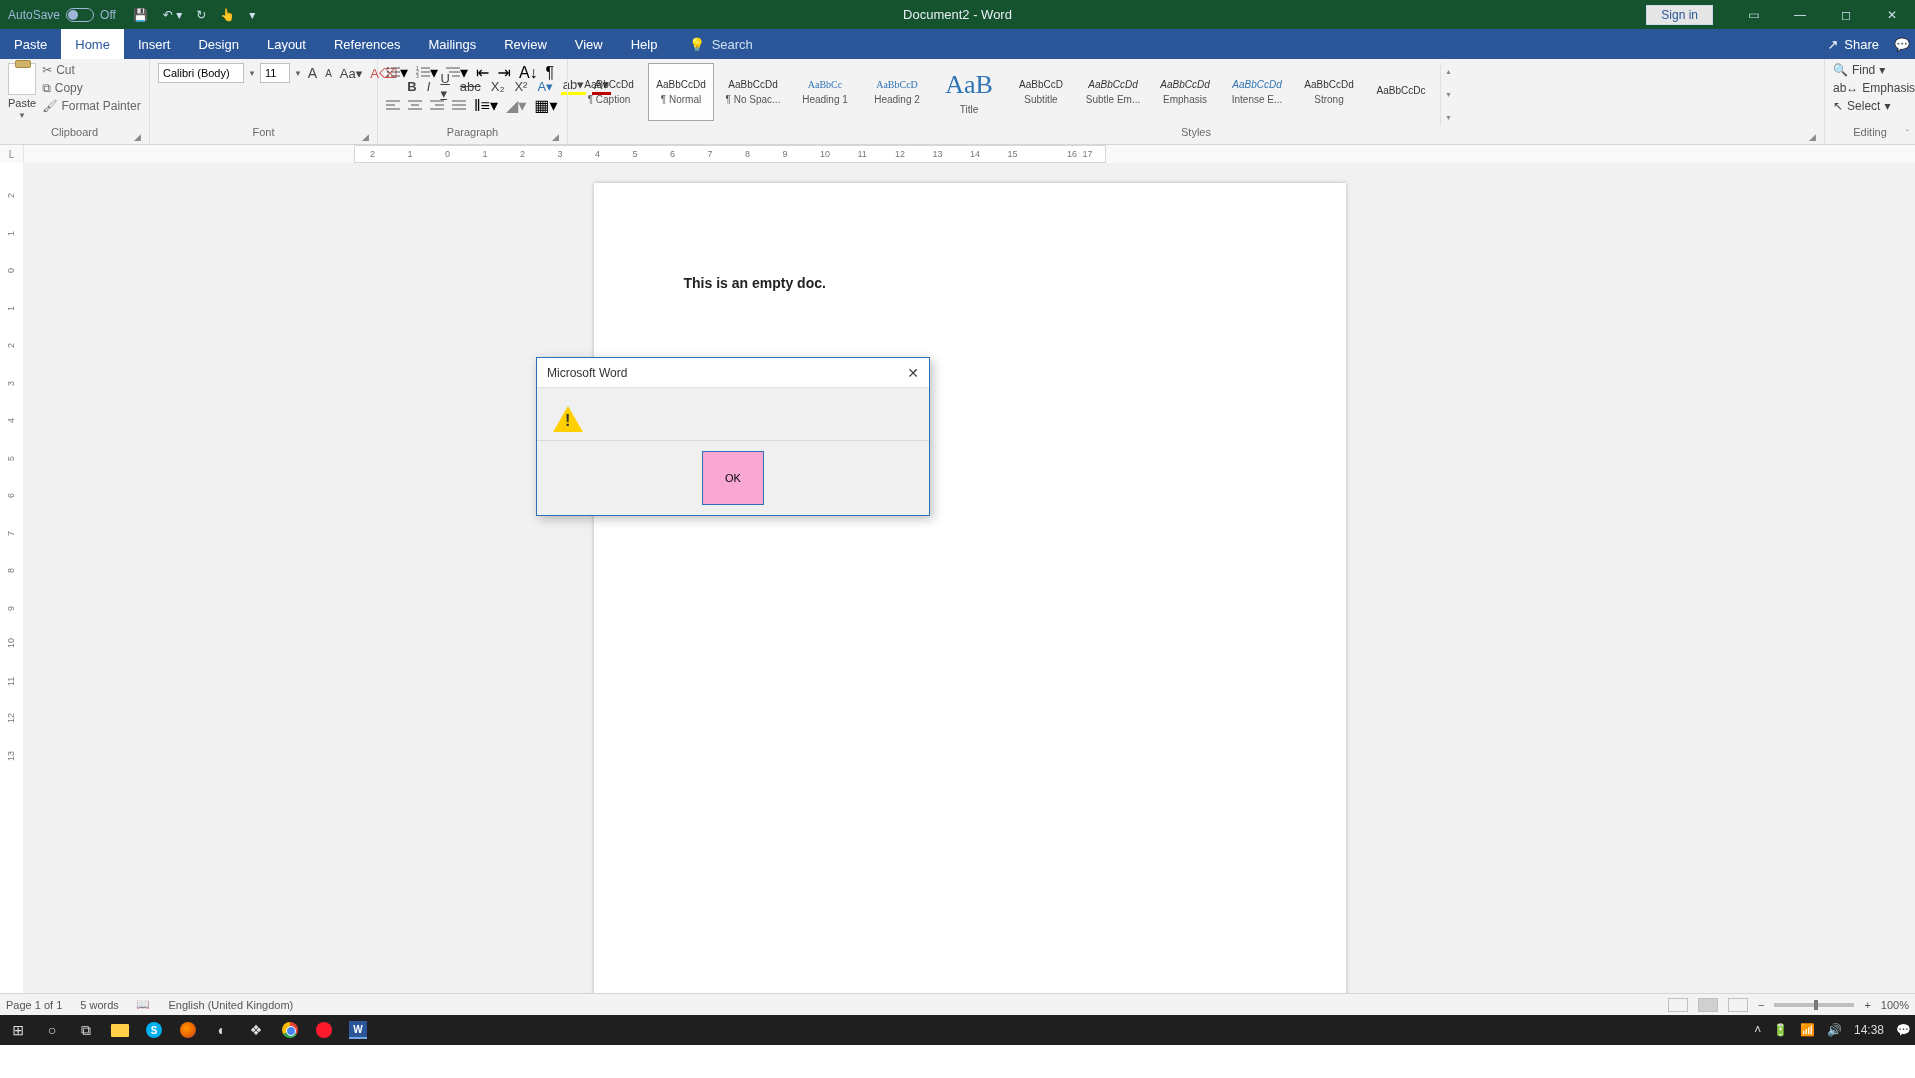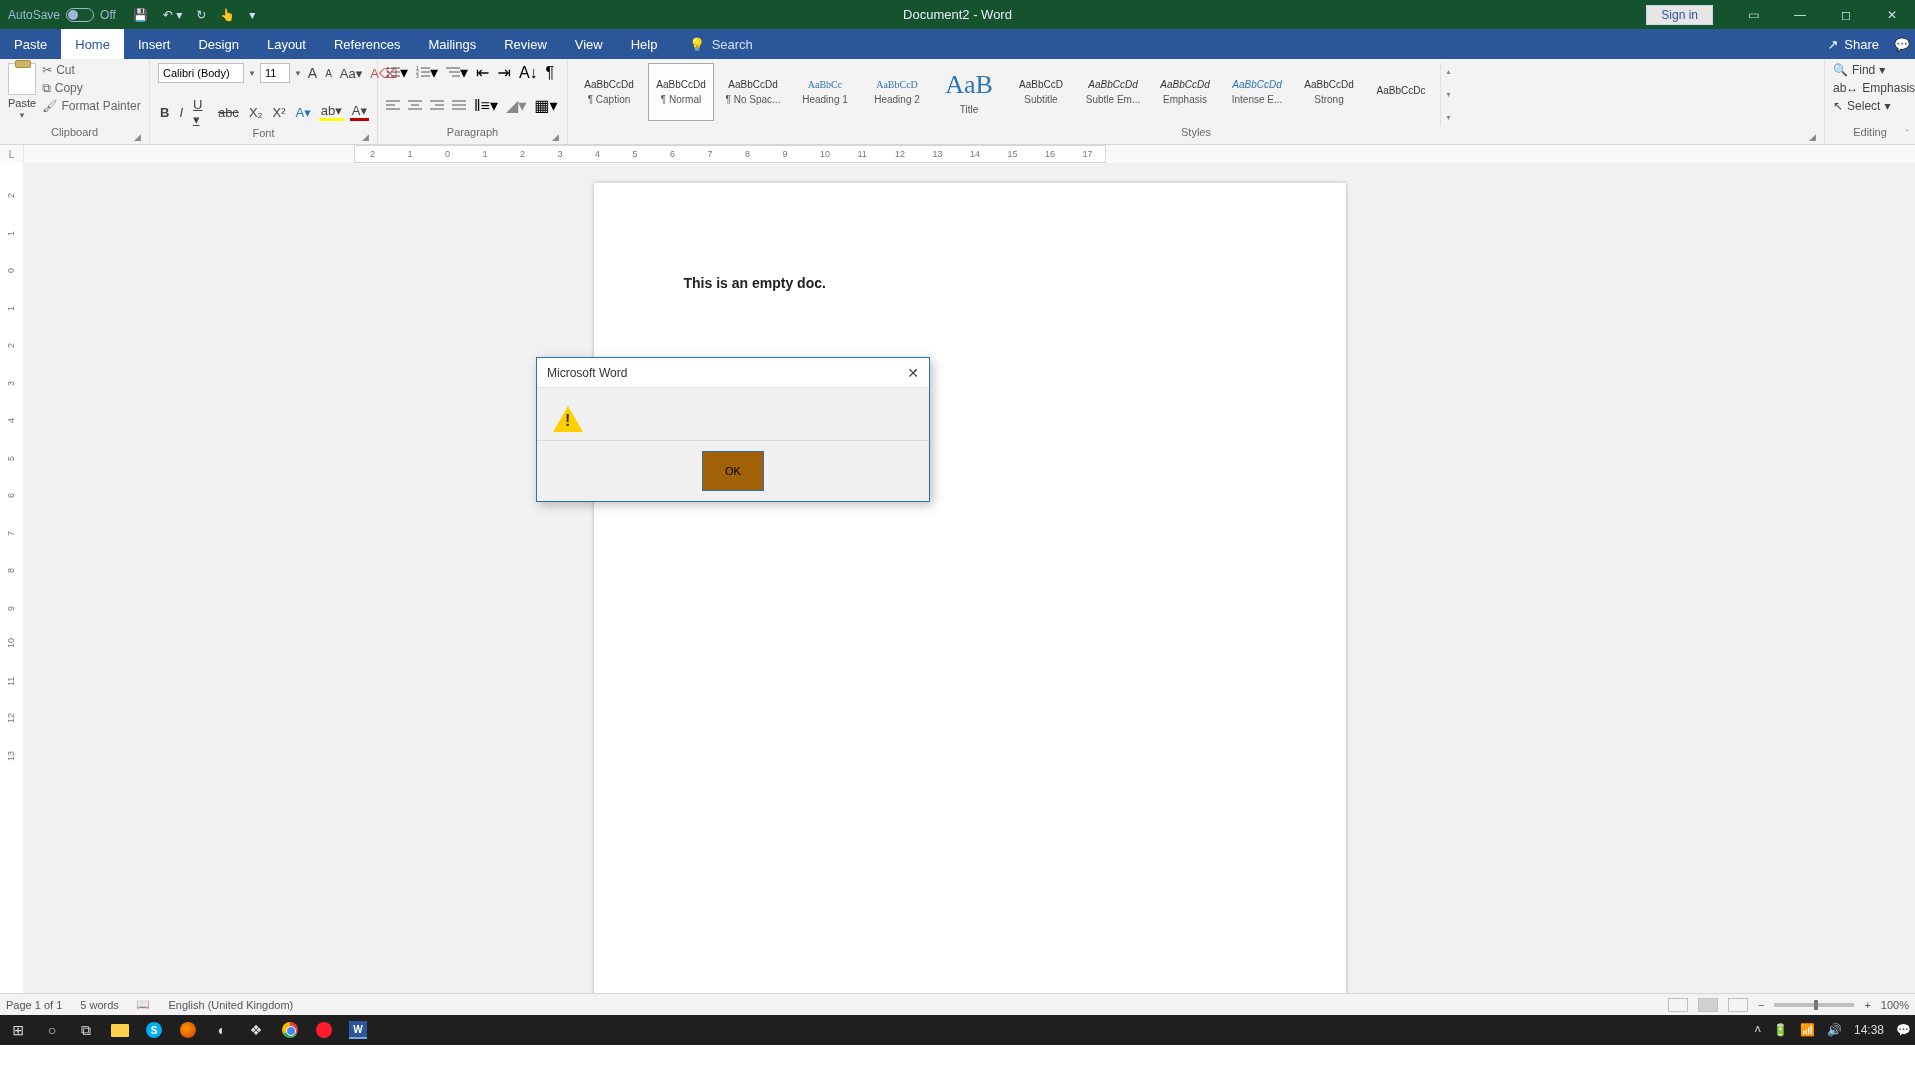--- a/index.html
+++ b/index.html
@@ -83,21 +83,21 @@
 .dialog { position: absolute; left: 536px; top: 194px; width: 394px; background: #f0f0f0; border: 1px solid #2b6fb5; box-shadow: 3px 3px 10px rgba(0,0,0,0.25); }
 .dialog-title { height: 30px; background: #fff; border-bottom: 1px solid #e0e0e0; display: flex; align-items: center; padding: 0 10px; font-size: 12px; color: #333; }
 .dialog-title .x { margin-left: auto; font-size: 14px; color: #444; }
 .dialog-body { padding: 16px 16px 8px 16px; display: flex; gap: 14px; align-items: flex-start; border-bottom: 1px solid #d8d8d8; }
 .warn-triangle { width: 0; height: 0; border-left: 15px solid transparent; border-right: 15px solid transparent; border-bottom: 26px solid #ffcf00; position: relative; margin-top: 2px; }
 .warn-triangle::after { content: "!"; position: absolute; left: -3px; top: 6px; font-weight: bold; color: #333; font-size: 16px; }
 .dialog-msg-col { flex: 1; }
 .dialog-msg { font-size: 11px; color: #222; margin-bottom: 14px; }
 .help-btn { border: 1px solid #adadad; background: #e1e1e1; font-size: 11px; padding: 3px 12px; }
 .dialog-footer { padding: 10px; display: flex; justify-content: center; }
-.ok-btn { border: 1px solid #2b6fb5; background: #a16207; font-size: 11px; padding: 13px 22px; }
+.ok-btn { border: 1px solid #2b6fb5; background: #f9a8d4; font-size: 11px; padding: 20px 22px; }
 
 
 .statusbar { height: 22px; background: #f3f3f3; border-top: 1px solid #d6d6d6; display: flex; align-items: center; font-size: 11px; color: #555; padding: 0 6px; }
 .statusbar .s-item { margin-right: 18px; }
 .status-right { margin-left: auto; display: flex; align-items: center; gap: 10px; }
 .view-btn { width: 20px; height: 14px; border: 1px solid #c0c0c0; }
 .view-btn.active { background: #d0d0d0; }
 .zoom-slider { width: 80px; height: 4px; background: #c0c0c0; position: relative; }
 .zoom-slider::after { content: ""; position: absolute; left: 50%; top: -3px; width: 4px; height: 10px; background: #777; }
 
@@ -184,21 +184,21 @@
         <div>
             <span>🖌</span>
             <span>Format Painter</span>
           </div>
       </div>
     </div>
     <div class="group-label"><span>Clipboard</span><span class="launcher">◢</span></div>
   </div>
 
   <div class="group" style="width:228px">
-    <div class="group-body" style="flex-direction:column">
+    <div class="group-body" style="flex-direction:row">
       <div class="font-top">
         <div class="font-name">
             <span>Calibri (Body)</span>
           </div>
           <span class="dd">▼</span>
         <div class="font-size">
             <span>11</span>
           </div>
           <span class="dd">▼</span>
         <span class="mini" style="font-size:14px">A</span>
@@ -366,21 +366,21 @@
       <span class="num" style="left: 315px;">6</span>
       <span class="num" style="left: 352.5px;">7</span>
       <span class="num" style="left: 390px;">8</span>
       <span class="num" style="left: 427.5px;">9</span>
       <span class="num" style="left: 465px;">10</span>
       <span class="num" style="left: 502.5px;">11</span>
       <span class="num" style="left: 540px;">12</span>
       <span class="num" style="left: 577.5px;">13</span>
       <span class="num" style="left: 615px;">14</span>
       <span class="num" style="left: 652.5px;">15</span>
-      <span class="num" style="left: 690px;">16</span>
+      <span class="num" style="left: 712px;">16</span>
       <span class="num" style="left: 727.5px;">17</span>
     </div>
 </div>
 
 <div class="workspace">
   <div class="vruler" id="vruler">
       <span class="vnum" style="top: 35px;">2</span>
       <span class="vnum" style="top: 72.5px;">1</span>
       <span class="vnum" style="top: 110px;">0</span>
       <span class="vnum" style="top: 147.5px;">1</span>

